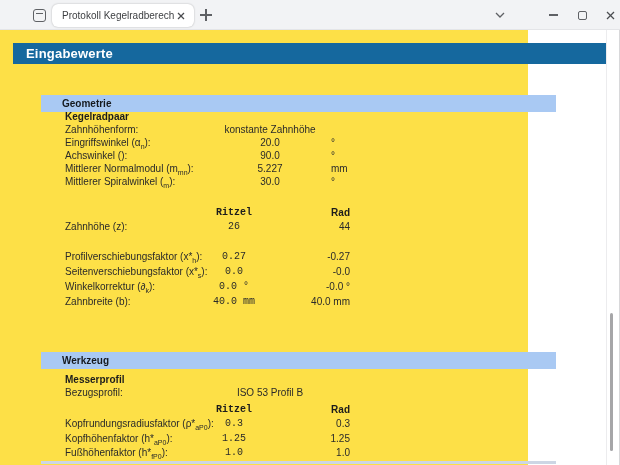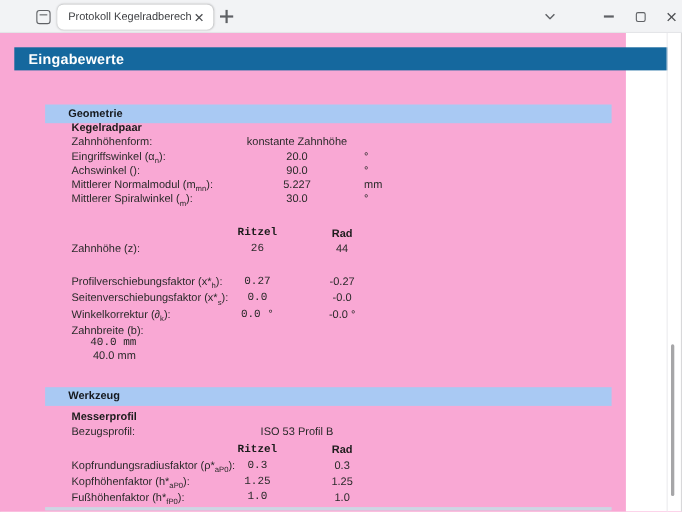--- a/index.html
+++ b/index.html
@@ -42,41 +42,41 @@
   .newtab .h{position:absolute;left:0;top:5.3px;width:12px;height:1.4px;background:#5f6165;}
   .newtab .v{position:absolute;left:5.3px;top:0;width:1.4px;height:12px;background:#5f6165;}
   .winbtn{position:absolute;top:7px;width:16px;height:16px;display:flex;align-items:center;justify-content:center;}
   .chev{left:492px;}
   .minimize{left:545px;}
   .maximize{left:574px;}
   .close-win{left:602px;}
   .min-bar{width:9px;height:1.2px;background:#5f6165;}
   .max-box{width:9px;height:9px;border:1.2px solid #5f6165;border-radius:2px;box-sizing:border-box;}
   
-  .page{position:absolute;left:0;top:30px;width:528px;height:435px;background:#f9a8d4;padding-left:41px;}
+  .page{position:absolute;left:0;top:30px;width:528px;height:435px;background:#fde047;}
   .main-header{
     position:absolute;left:13px;top:13px;width:594px;height:21px;
     background:#15689E;color:#ffffff;font-weight:bold;font-size:13px;
     display:flex;align-items:center;padding-left:13px;box-sizing:border-box;
     letter-spacing:0.2px;
   }
   .section-bar{
     position:absolute;left:41px;width:515px;height:17px;
     background:#A9C9F3;color:#15191e;font-weight:bold;font-size:10px;
     display:flex;align-items:center;padding-left:21px;box-sizing:border-box;
   }
   .bold-sub{position:absolute;left:65px;font-size:10px;font-weight:bold;color:#1c1c1c;white-space:nowrap;}
   .row1{position:absolute;left:65px;width:302px;display:flex;font-size:10px;color:#2a2a2a;white-space:nowrap;}
   .row1 .lbl{width:150px;}
   .row1 .val{width:110px;text-align:center;}
   .row1 .unit{width:36px;padding-left:6px;box-sizing:border-box;}
   .trow{position:absolute;left:65px;width:290px;display:flex;font-size:10px;color:#2a2a2a;white-space:nowrap;}
   .trow .lbl{width:131px;}
   .trow .c1{width:76px;text-align:center;font-family:Liberation Mono, monospace;}
-  .trow .c2{width:78px;text-align:center;}
+  .trow .c2{width:78px;text-align:right;}
   .thead{font-weight:bold;color:#1c1c1c;}
   sub{font-size:7px;line-height:0;}
   .next-section-sliver{
     position:absolute;left:41px;top:431px;width:515px;height:3px;background:#cdd6e4;
   }
   .page-edge{position:absolute;left:606px;top:0;width:1px;height:435px;background:#ececee;}
   .scroll-thumb{
     position:absolute;left:610px;top:283px;width:3px;height:138px;
     background:#a6a6a8;border-radius:2px;
   }
@@ -184,21 +184,21 @@
   <div class="trow" style="top:236px;">
     <span class="lbl"><span>Seitenverschiebungsfaktor (x*</span><sub>s</sub><span>):</span></span>
     <span class="c1">0.0</span>
     <span class="c2">-0.0</span>
   </div>
   <div class="trow" style="top:251px;">
     <span class="lbl"><span>Winkelkorrektur (∂</span><sub>k</sub><span>):</span></span>
     <span class="c1">0.0 °</span>
     <span class="c2">-0.0 °</span>
   </div>
-  <div class="trow" style="top:266px;flex-direction:column;">
+  <div class="trow" style="top:266px;">
     <span class="lbl"><span>Zahnbreite (b):</span><sub></sub><span></span></span>
     <span class="c1">40.0  mm</span>
     <span class="c2">40.0  mm</span>
   </div>
 
   <div class="section-bar" style="top:322px;">
     <span>Werkzeug</span>
   </div>
 
   <div class="bold-sub" style="top:344px;">Messerprofil</div>

